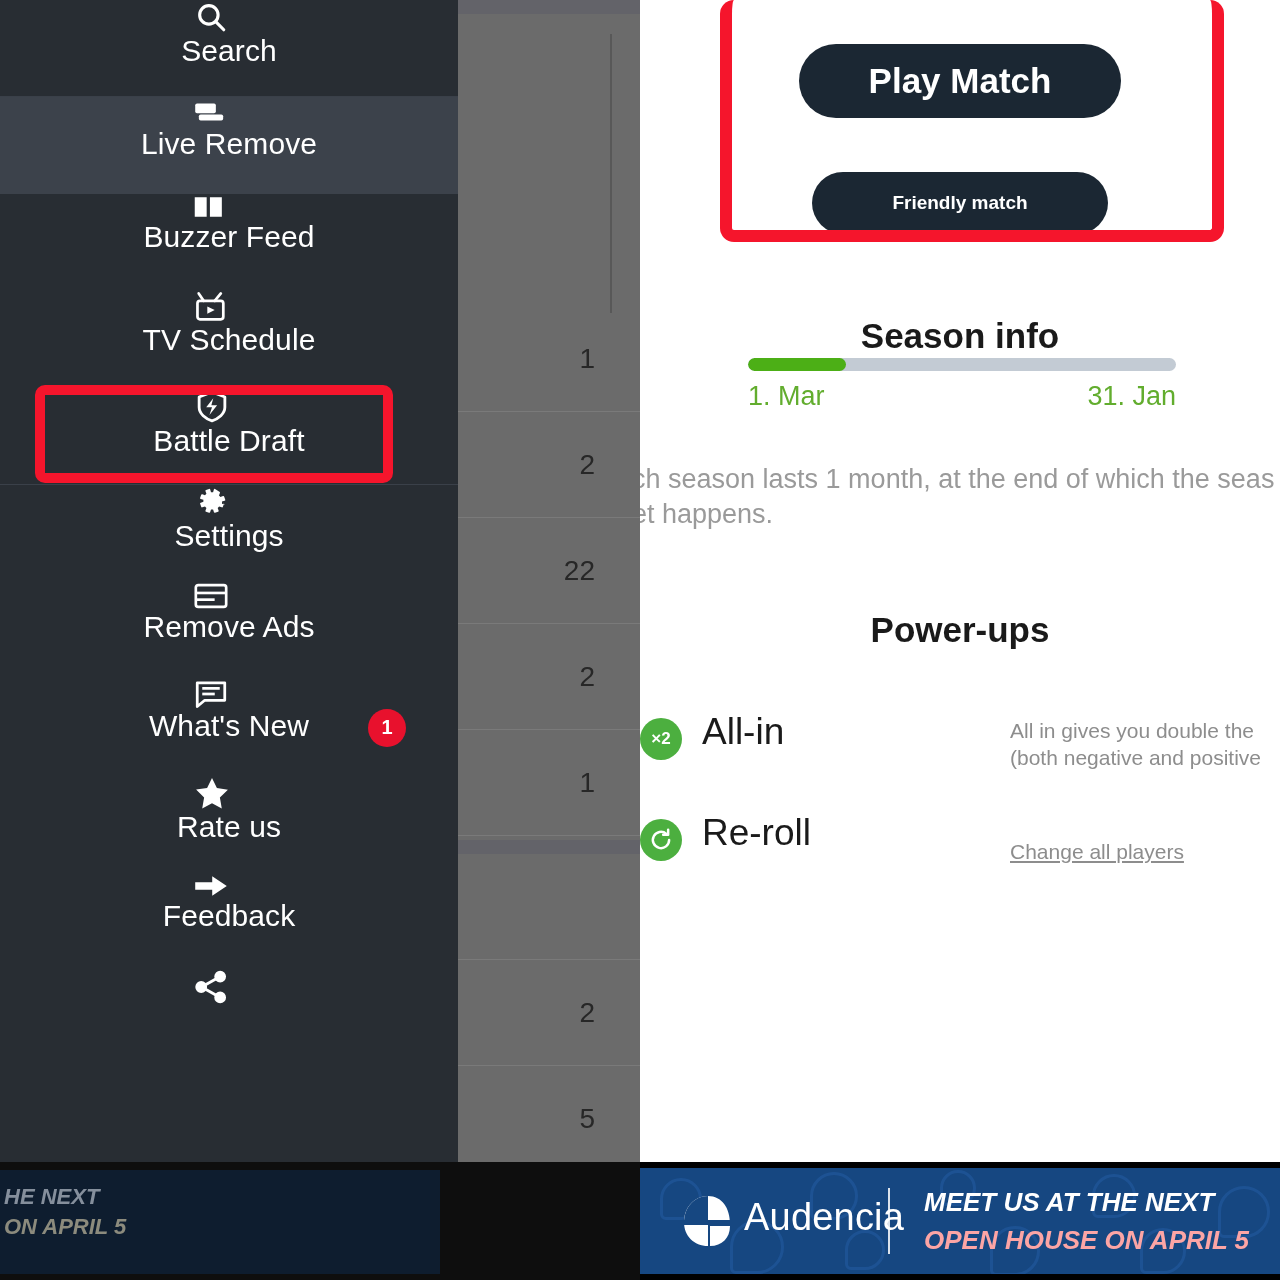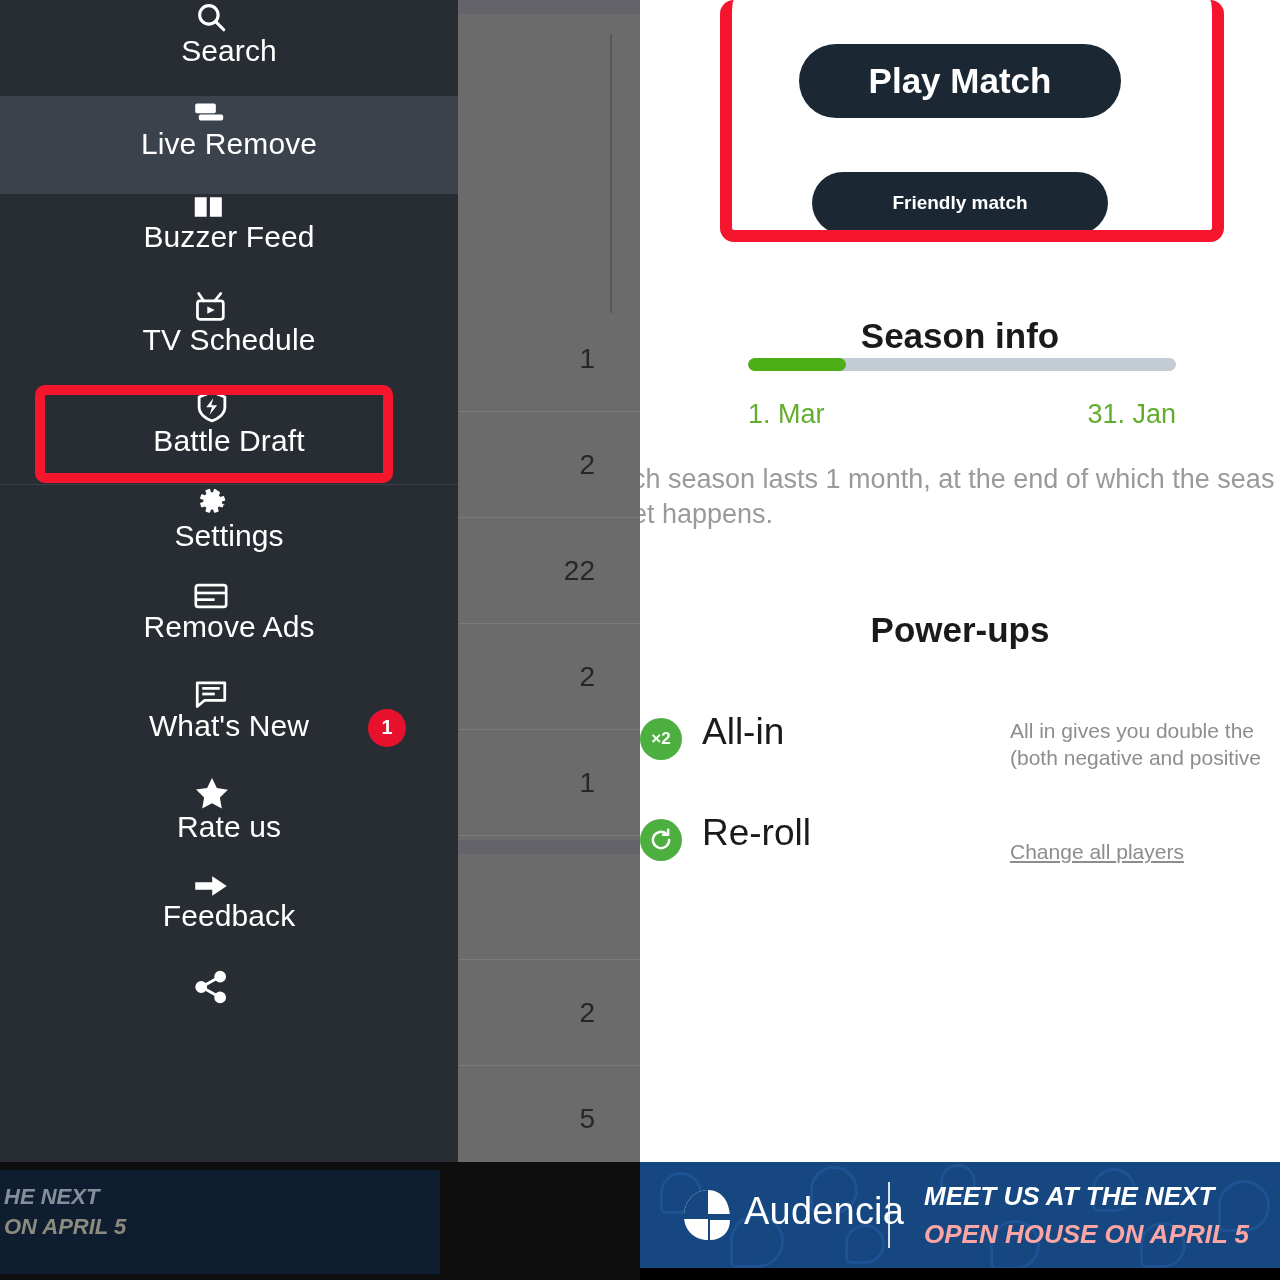--- a/index.html
+++ b/index.html
@@ -98,21 +98,21 @@
   }
 
   .progress-wrap { position:absolute; left:108px; width:428px; }
   .progress-track {
     width:100%; height:13px; border-radius:7px; background:#c3cbd4;
     overflow:hidden;
   }
   .progress-fill { height:13px; border-radius:7px; background:#4caf16; }
   .progress-labels {
     display:flex; justify-content:space-between;
-    margin-top:28px; font-size:27px; color:#62ad2e; font-weight:400;
+    margin-top:10px; font-size:27px; color:#62ad2e; font-weight:400;
   }
 
   .season-desc {
     position:absolute; left:-8px; width:700px;
     color:#9a9a9a; font-size:27px; line-height:1.28;
     white-space:nowrap;
   }
 
   .powerup-row { position:absolute; left:0; width:700px; display:flex; align-items:flex-start; }
   .pu-badge {
@@ -145,21 +145,21 @@
     position:absolute; left:-200px; top:8px; width:640px; height:104px;
     background:#0f2a4a; opacity:.55;
   }
   .ad-left-txt {
     position:absolute; left:0px; top:20px;
     font-style:italic; font-weight:700; font-size:22px; line-height:1.35;
     color:#d9cfae; opacity:.62; white-space:nowrap;
   }
   .ad-left-txt .l1 { color:#cfd6e0; }
   .ad-right {
-    position:absolute; left:640px; top:0; width:640px; height:106px;
+    position:absolute; left:640px; top:6px; width:640px; height:106px;
     background:#164781; overflow:hidden;padding-left:29px;
   }
   .ad-bubbles { position:absolute; inset:0; }
   .bub {
     position:absolute; border:3px solid #1f5596; border-radius:50% 50% 50% 6px;
     opacity:.85;
   }
   .ad-logo {
     position:absolute; left:42px; top:26px; width:52px; height:54px;
   }

